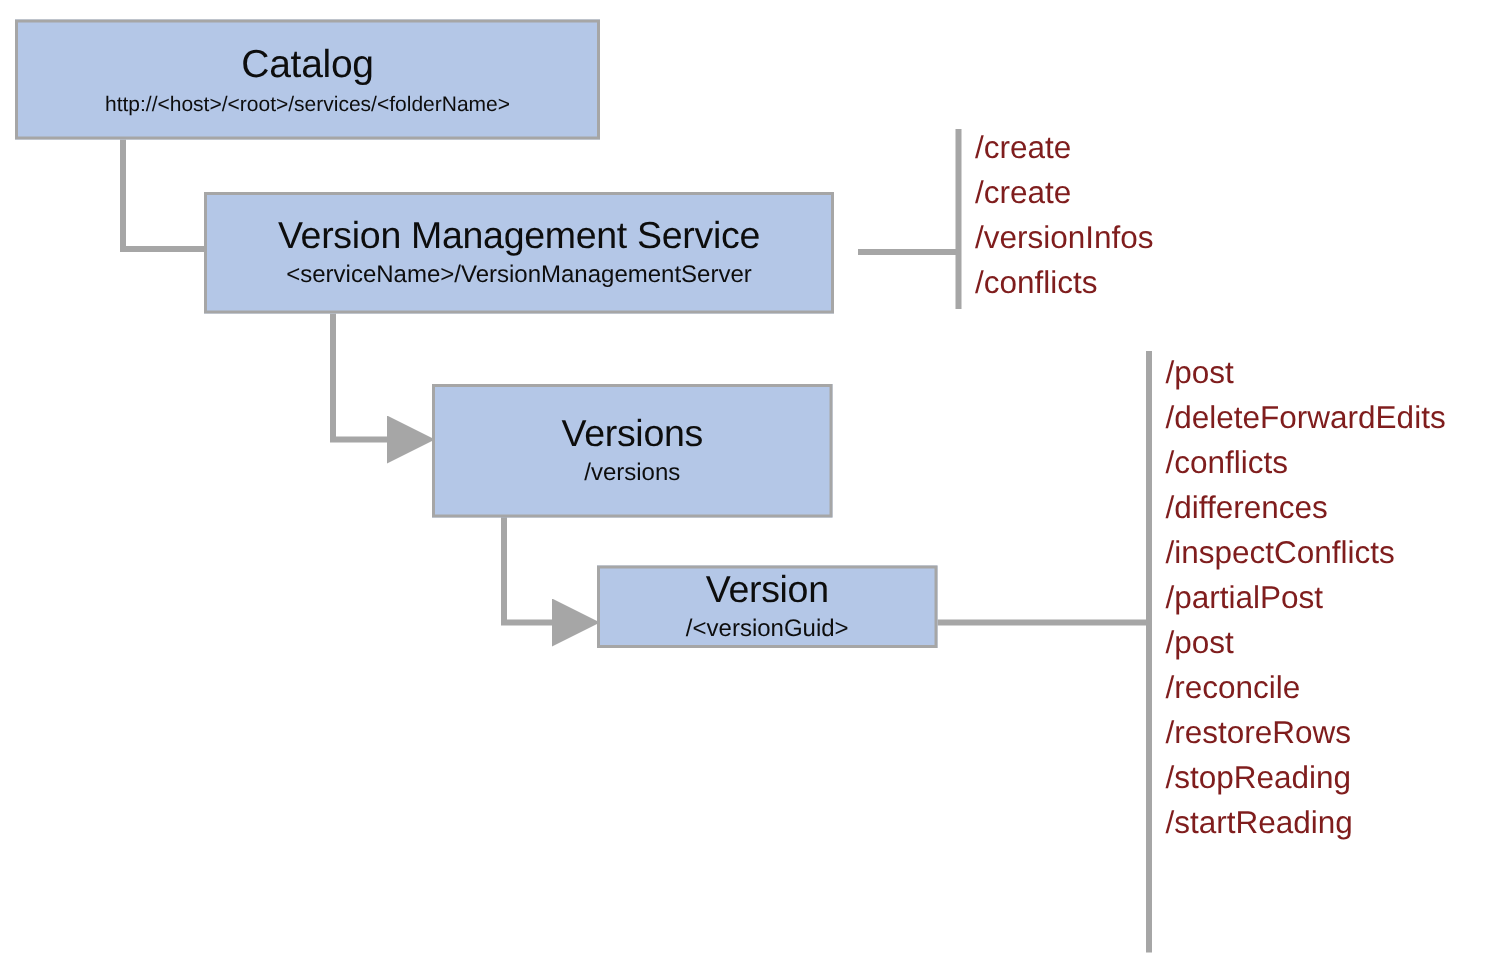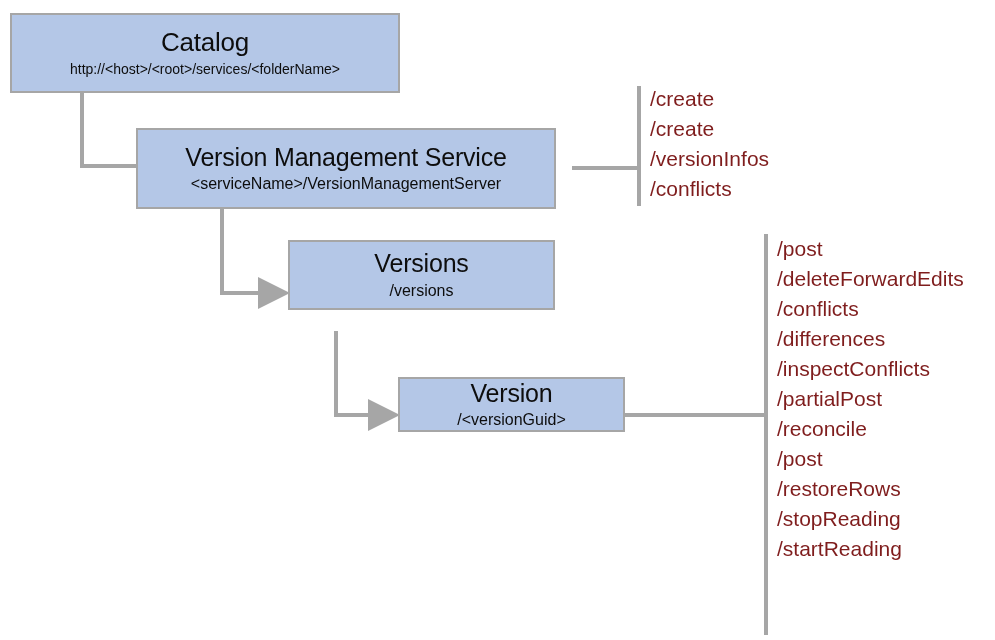--- a/index.html
+++ b/index.html
@@ -47,21 +47,21 @@
   }
   .node-catalog {
     left: 10px; top: 13px; width: 390px; height: 80px;
   }
   .node-catalog .node-title { font-size: 26px; }
   .node-catalog .node-sub { font-size: 14px; }
   .node-vms {
     left: 136px; top: 128px; width: 420px; height: 81px;
   }
   .node-versions {
-    left: 288px; top: 240px; width: 267px; height: 70px;
+    left: 288px; top: 256px; width: 267px; height: 89px;
   }
   .node-version {
     left: 398px; top: 377px; width: 227px; height: 55px;
   }
 
   
   .op-list {
     position: absolute;
     color: #7f1d1d;
     font-size: 21px;
@@ -141,18 +141,18 @@
   <span class="op-item">/conflicts</span>
 </div>
 
 <div class="op-list op-list-2">
   <span class="op-item">/post</span>
   <span class="op-item">/deleteForwardEdits</span>
   <span class="op-item">/conflicts</span>
   <span class="op-item">/differences</span>
   <span class="op-item">/inspectConflicts</span>
   <span class="op-item">/partialPost</span>
+  <span class="op-item">/post</span>
   <span class="op-item">/reconcile</span>
-  <span class="op-item">/post</span>
   <span class="op-item">/restoreRows</span>
   <span class="op-item">/stopReading</span>
   <span class="op-item">/startReading</span>
 </div>
 
 </body></html>

